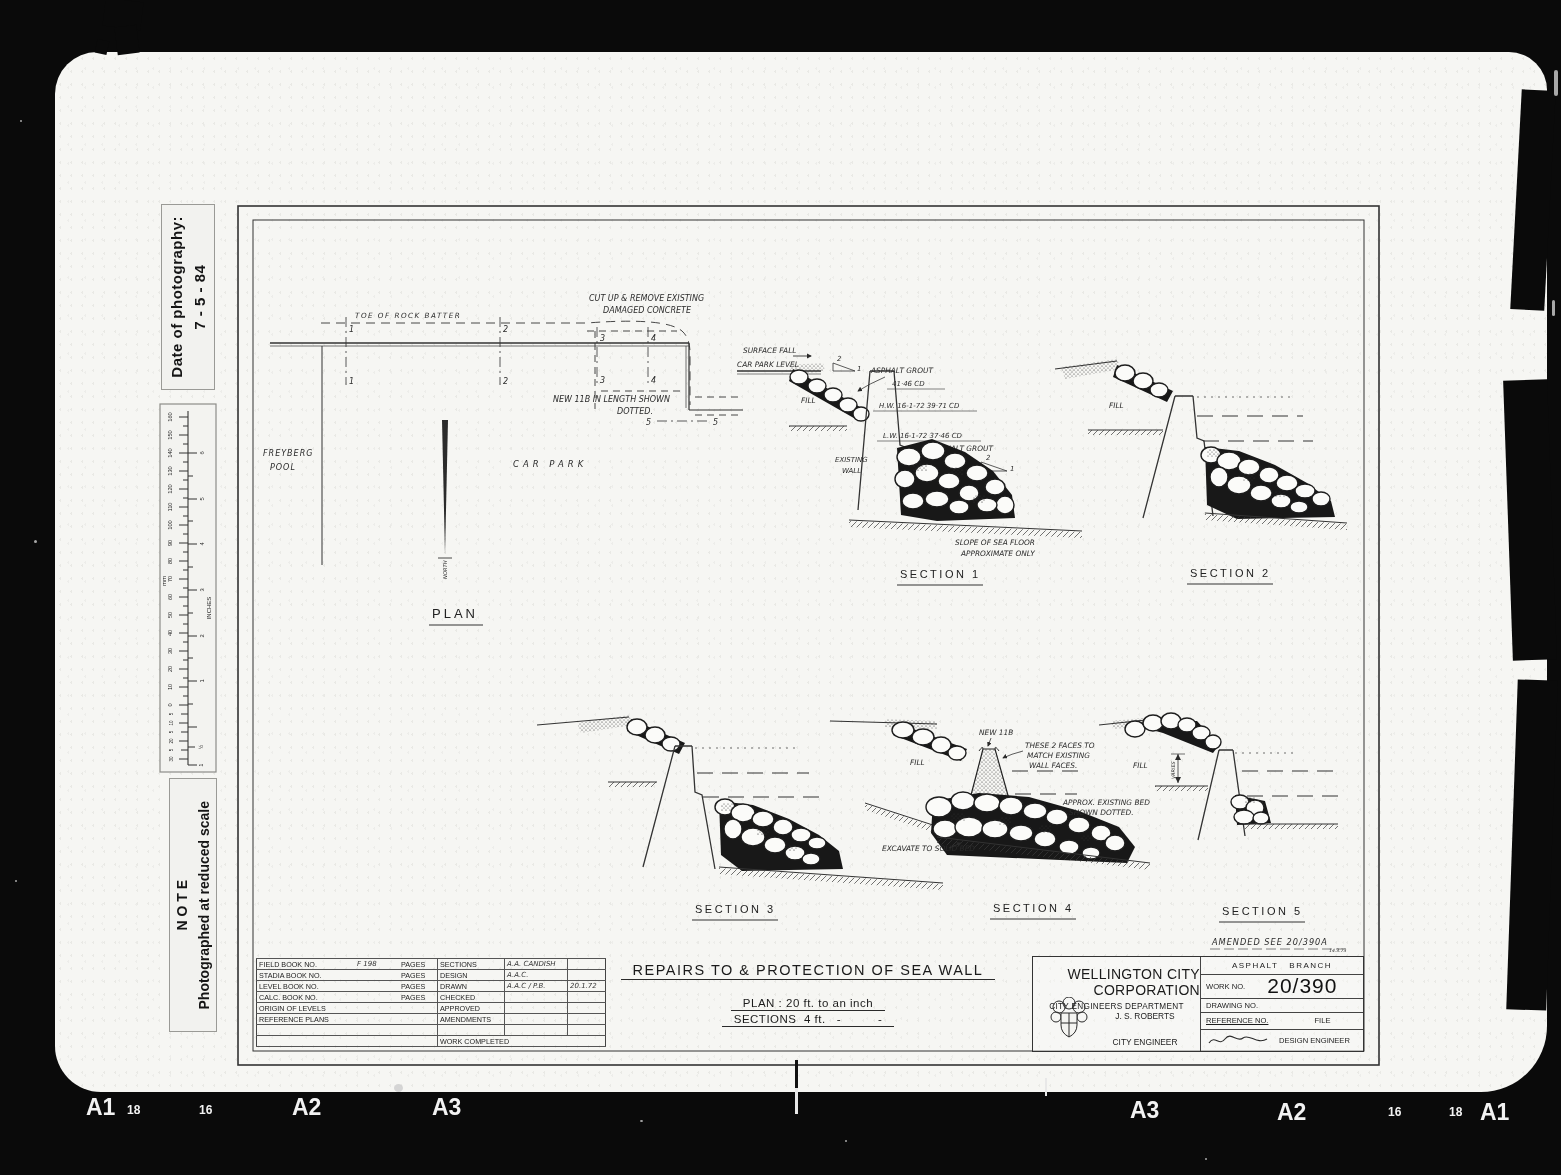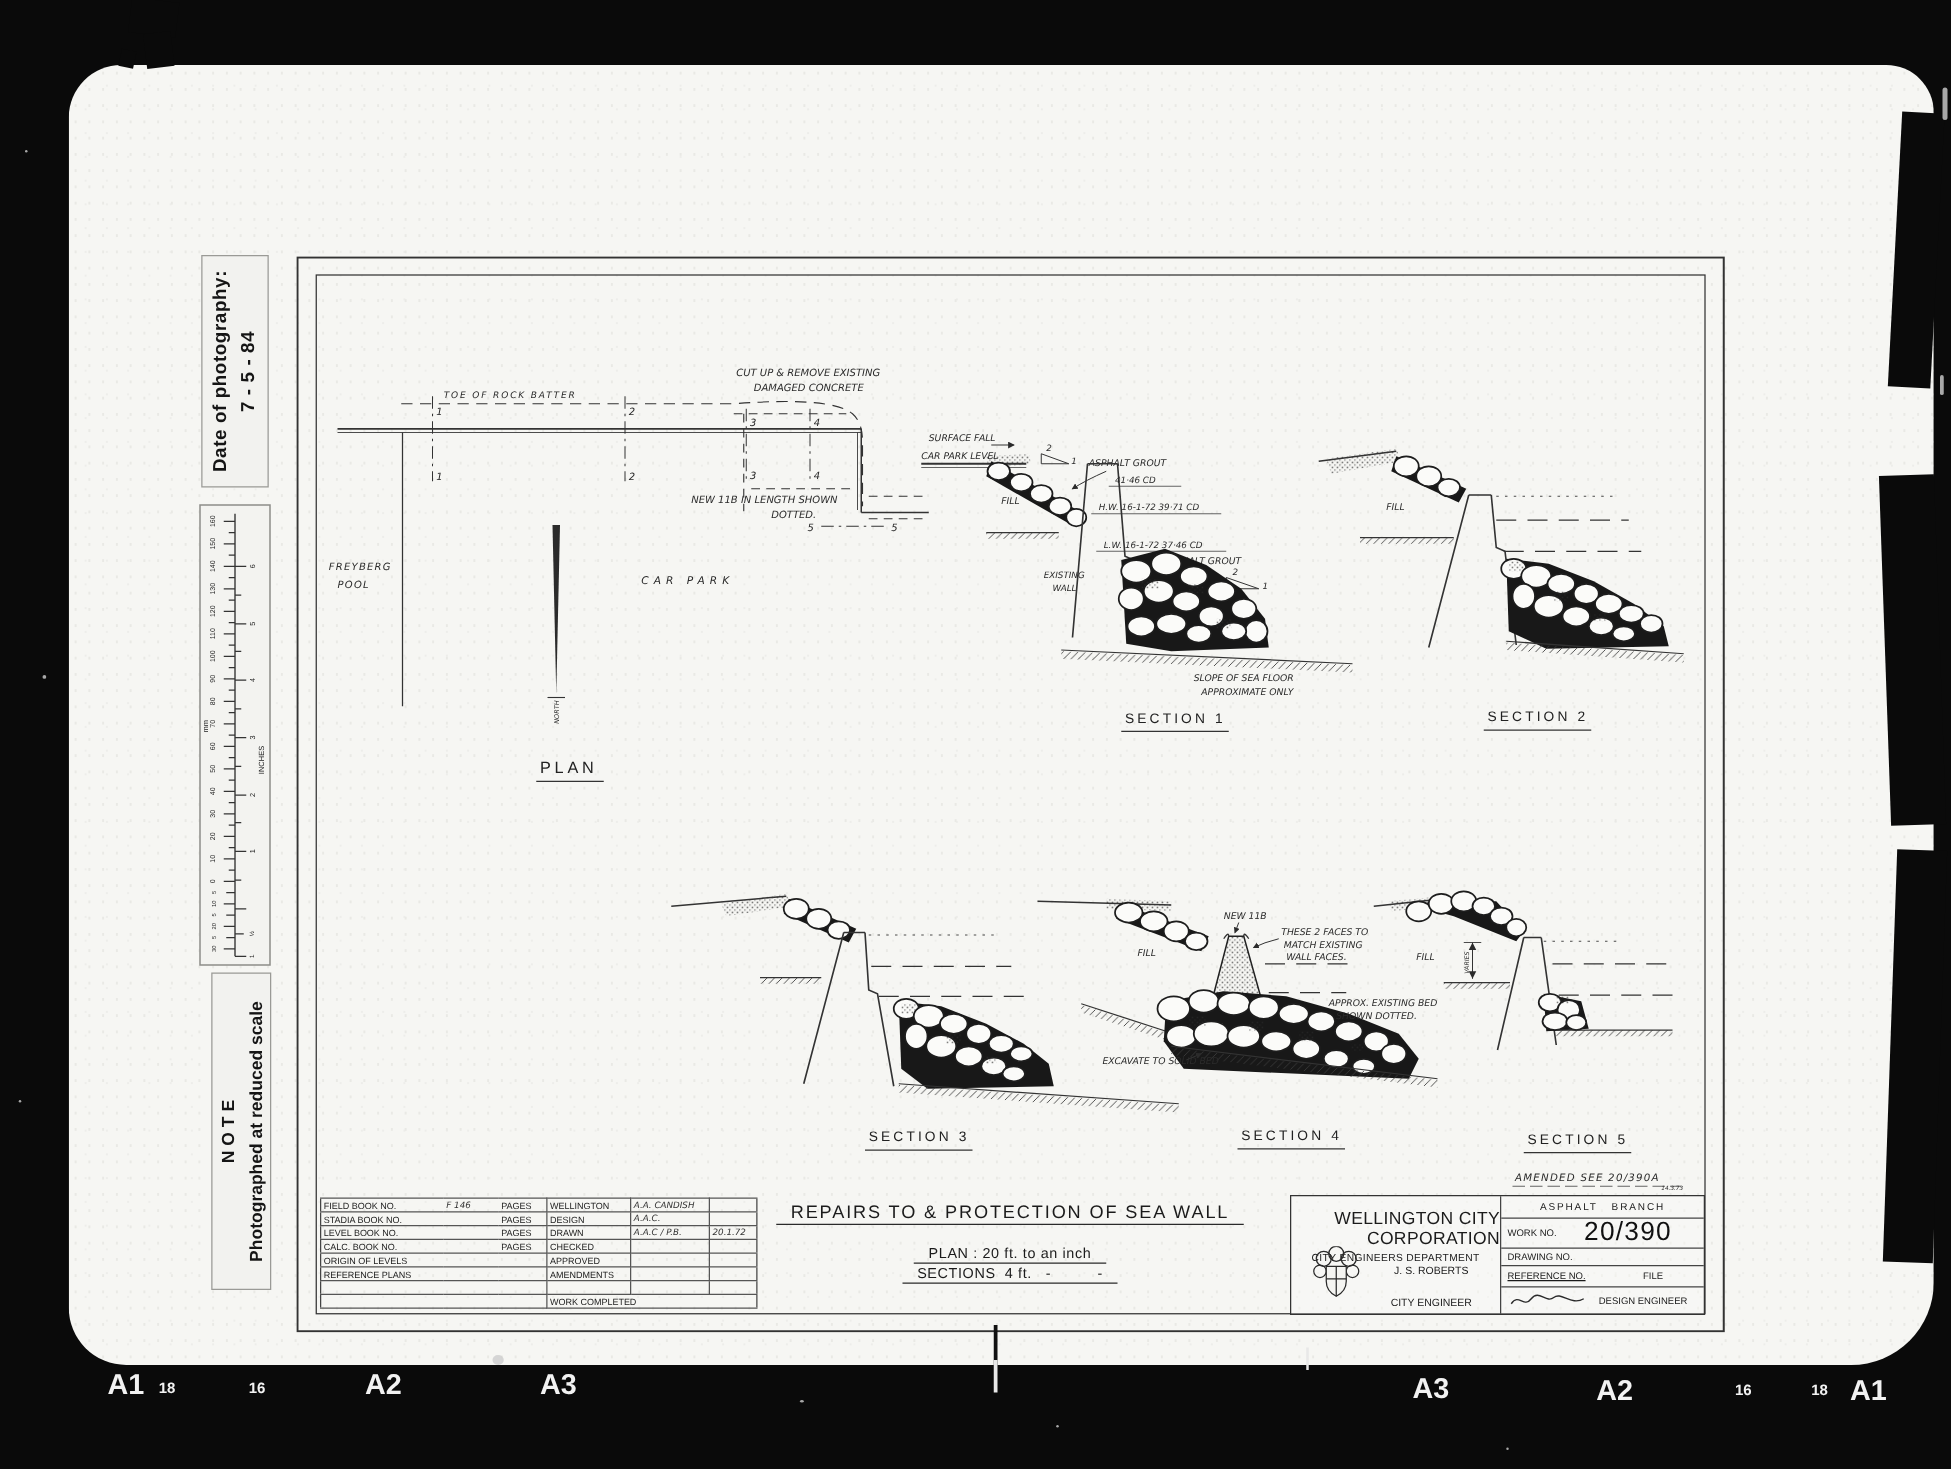--- a/index.html
+++ b/index.html
@@ -485,23 +485,23 @@
         <text class="hw" font-size="4.6" x="1092" y="747">14.3.73</text>
         <path class="ln" stroke-width=".6" stroke-dasharray="10,4" d="M973 744 H1108"></path>
       </g>
     </svg>
 
     <div class="tb tb-table">
       <table class="book">
         <tbody>
             <tr>
           <td class="ca">FIELD BOOK NO.</td>
-          <td class="cb h">F 146</td>
+          <td class="cb h">F 198</td>
           <td class="cc">PAGES</td>
-          <td class="cd">WELLINGTON</td>
+          <td class="cd">SECTIONS</td>
           <td class="ce h">A.A. CANDISH</td>
           <td class="cf h"></td>
         </tr>
         <tr>
           <td class="ca">STADIA BOOK NO.</td>
           <td class="cb h"></td>
           <td class="cc">PAGES</td>
           <td class="cd">DESIGN</td>
           <td class="ce h">A.A.C.</td>
           <td class="cf h"></td>

